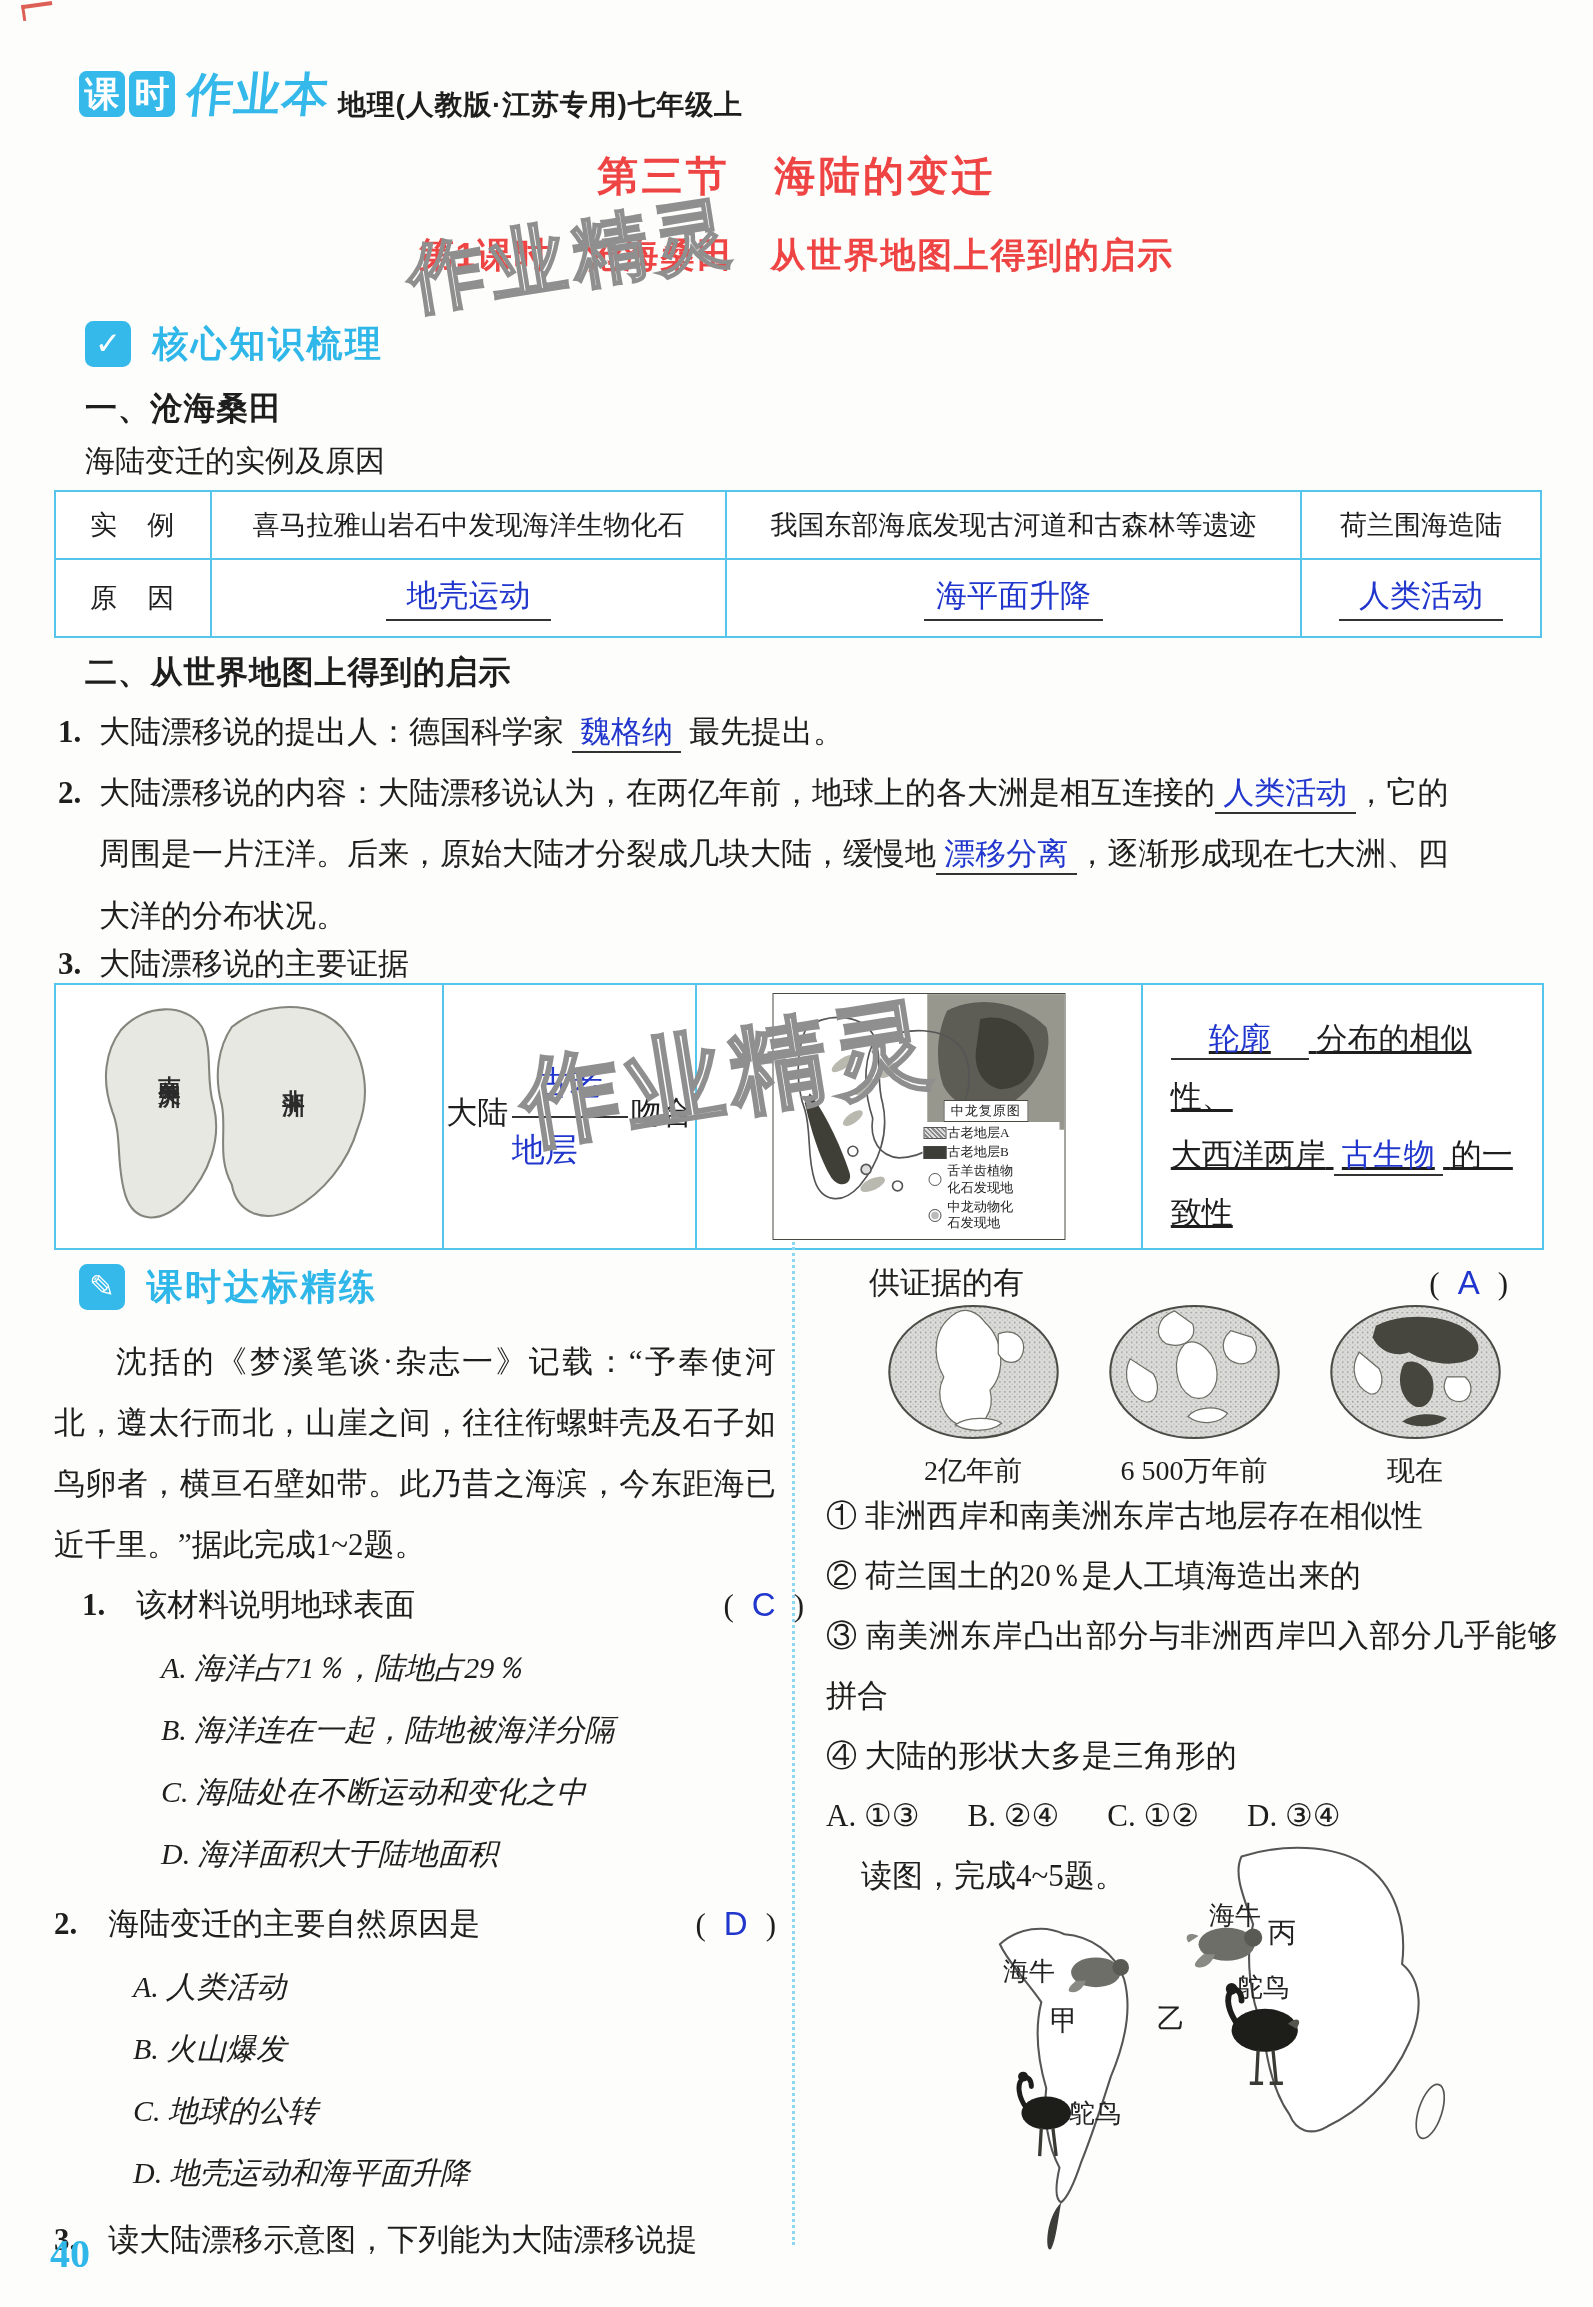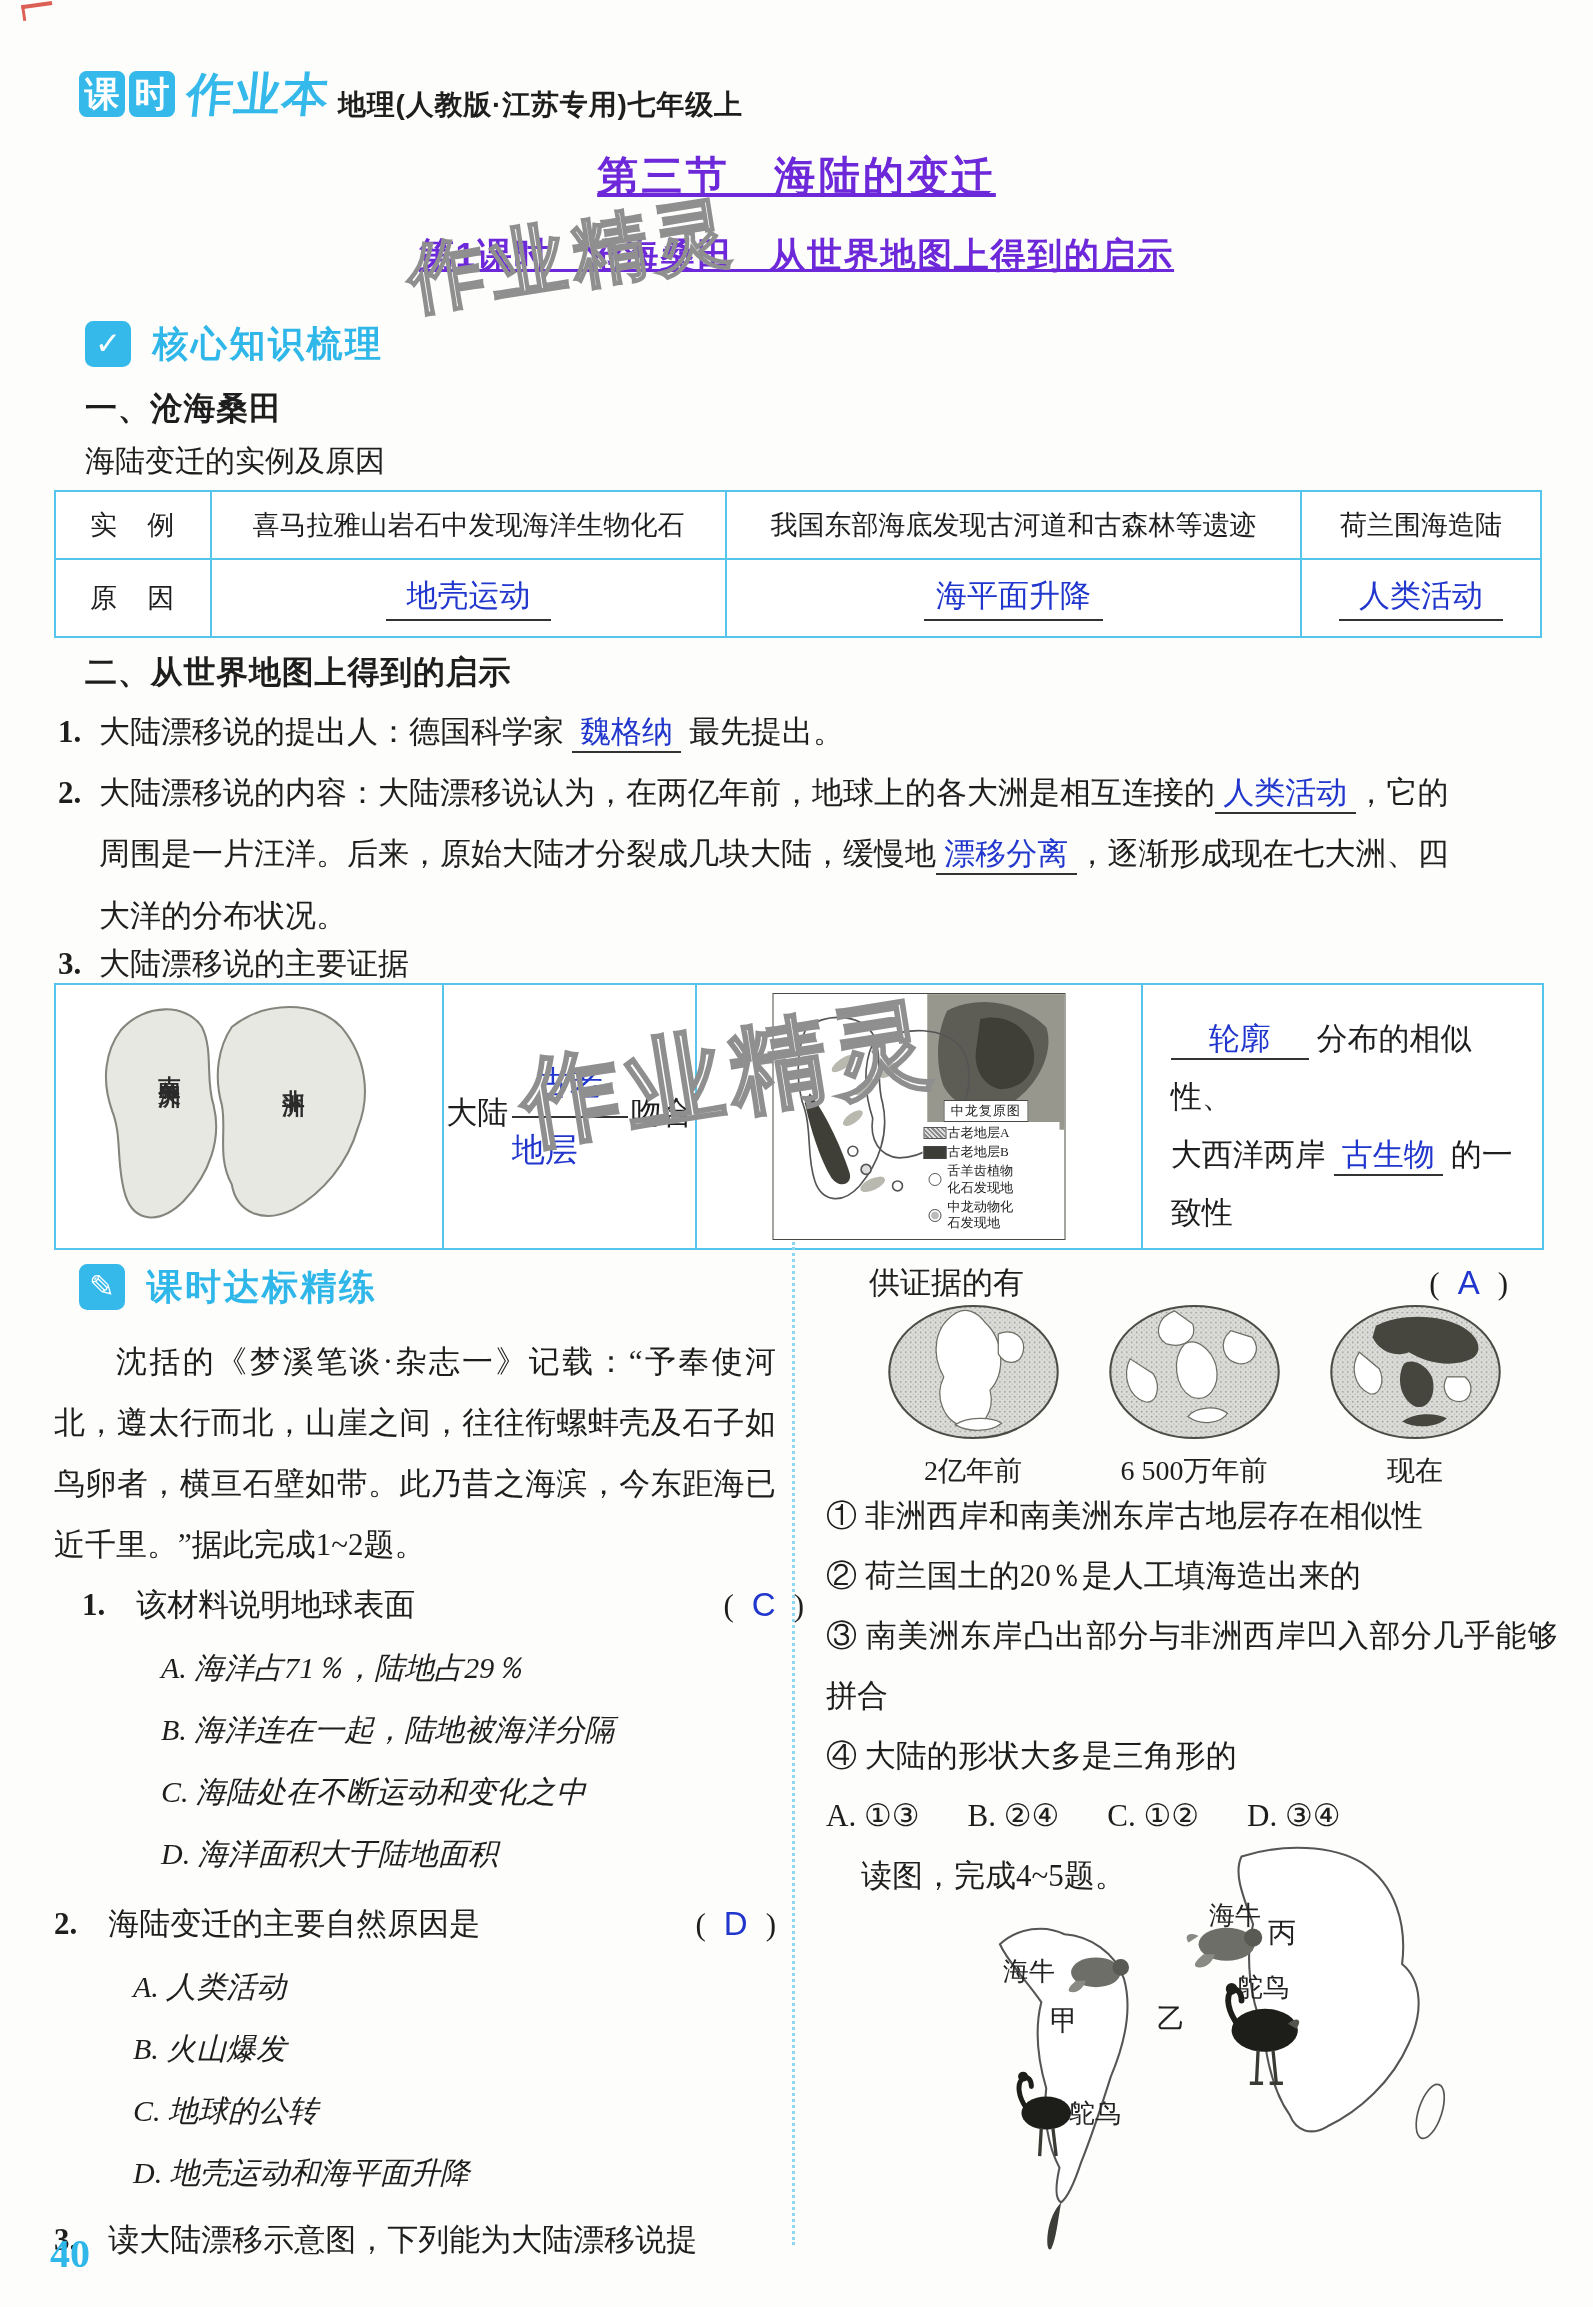--- a/index.html
+++ b/index.html
@@ -3,21 +3,21 @@
 <meta charset="utf-8">
 <style>
   html,body{margin:0;padding:0;}
   body{
     width:1593px;height:2307px;position:relative;overflow:hidden;
     background:#fdfdfb;color:#1e1e1e;
     font-family:"Liberation Serif", serif;
   }
   .abs{position:absolute;}
   .sans{font-family:"Liberation Sans", sans-serif;}
-  .cyan{color:#6d28d9;text-decoration:underline;}
+  .cyan{color:#ef4444;}
 
   
   .scan-mark{left:21.5px;top:3.3px;width:28px;height:11.6px;border-top:4.1px solid #d8453a;border-left:3.3px solid #d8453a;transform:rotate(-8deg);opacity:.85;}
 
   
   .logo-tile{display:inline-block;width:46px;height:46px;background:#35b9ea;border-radius:7.5px;
     color:#fff;font-weight:bold;font-size:35px;line-height:46px;text-align:center;margin-right:4.1px;
     font-family:"Liberation Sans",sans-serif;}
   .logo-rest{display:inline-block;color:#35b9ea;font-weight:900;font-size:46px;line-height:46px;
     transform:skewX(-6deg);margin-left:8.3px;vertical-align:top;font-family:"Liberation Sans",sans-serif;letter-spacing:1.7px;}
@@ -224,21 +224,21 @@
         <div class="lg-row">
           <span class="lg-sw">
               <span class="sw-circ2"></span>
             </span>
           <span><span>中龙动物化</span><br><span>石发现地</span></span>
         </div>
       </div>
     </div>
   </div>
 
-  <div class="ev-cell" style="width:27%;padding:25px 25px 0 28px;">
+  <div class="ev-cell" style="width:27%;padding:25px 25px 0 28px;text-decoration:underline;">
     <div class="ev-text">
       <span class="ans" style="padding:0 38px 1.7px;">轮廓</span>
       <span>分布的相似性、</span>
     </div>
     <div class="ev-text">
       <span>大西洋两岸</span>
       <span class="ans">古生物</span>
       <span>的一</span>
     </div>
     <div class="ev-text">致性</div>

